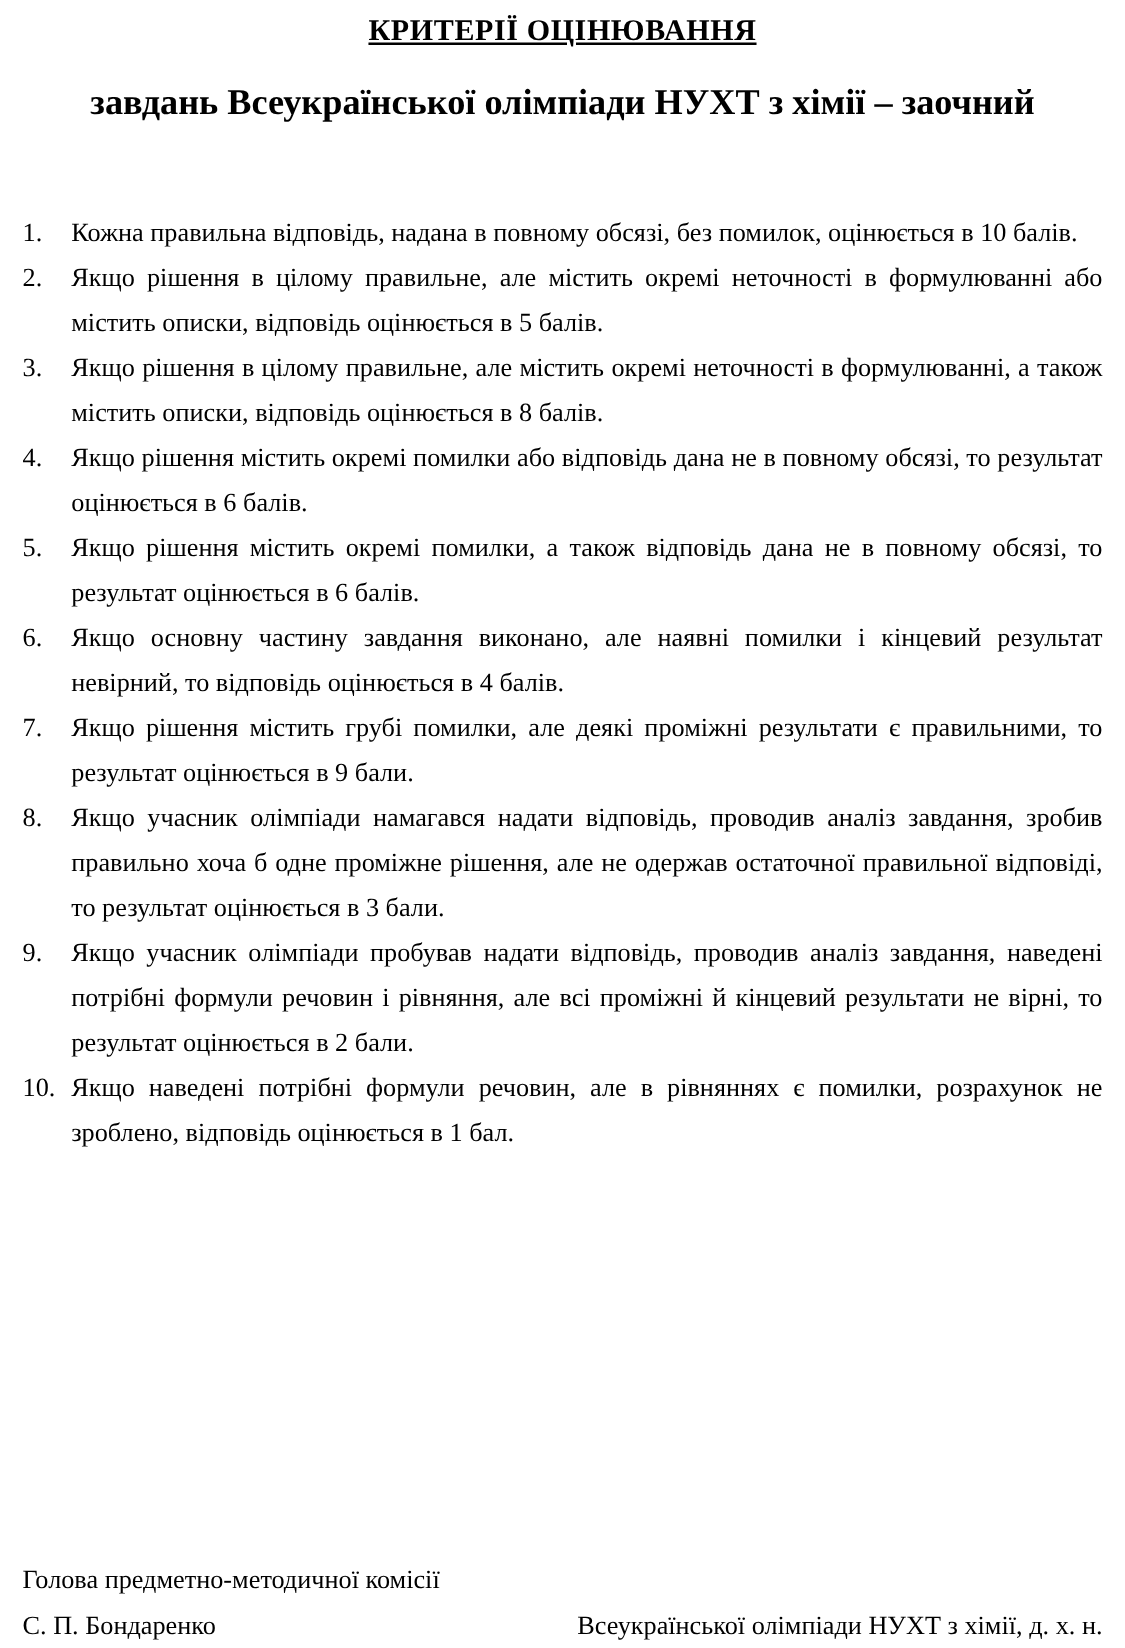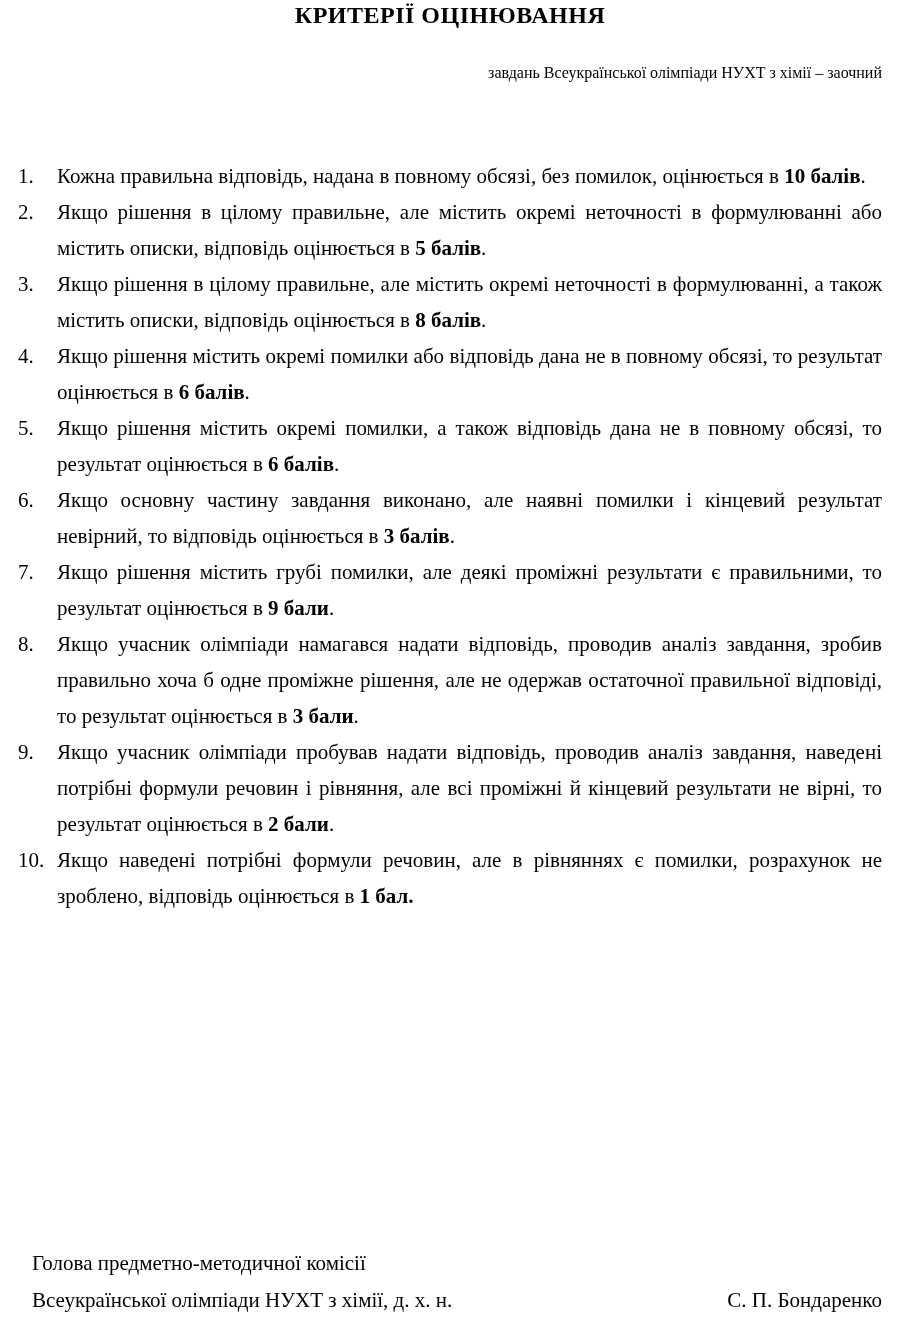--- a/index.html
+++ b/index.html
@@ -12,55 +12,56 @@
     position: relative;
     overflow: hidden;
   }
   .page {
     width: 900px;
     height: 1318px;
     padding: 0 18px;
     position: relative;
   }
   .doc-title {
-    padding-top: 0;
+    padding-top: 10px;
     text-align: center;
     font-size: 24px;
     font-weight: bold;
     letter-spacing: 0.5px;
     line-height: 30px;
+    text-decoration: underline;
   }
   .doc-subtitle {
     margin-top: 24px;
-    text-align: right;
-    font-size: 16px;
-    font-weight: normal;
+    text-align: center;
+    font-size: 29px;
+    font-weight: bold;
     line-height: 37px;
   }
   ol.criteria {
     list-style: none;
     margin-top: 67px;
     font-size: 21px;
     line-height: 36px;
   }
   ol.criteria li {
     position: relative;
     padding-left: 39px;
     text-align: justify;
   }
   ol.criteria li .num {
     position: absolute;
     left: 0;
     top: 0;
     text-align: left;
   }
-  .score { font-weight: bold; }
+  .score { font-weight: normal; }
   .footer {
     position: absolute;
-    left: 32px;
+    left: 18px;
     right: 18px;
     top: 1245px;
     font-size: 21px;
     line-height: 37px;
   }
   .footer-row {
     display: flex;
     justify-content: space-between;
     align-items: baseline;
   }
@@ -86,37 +87,37 @@
     <li>
       <span class="num">3.</span><span>Якщо рішення в цілому правильне, але містить окремі неточності в формулюванні, а також містить описки, відповідь оцінюється в </span><b class="score">8 балів</b><span>.</span>
     </li>
     <li>
       <span class="num">4.</span><span>Якщо рішення містить окремі помилки або відповідь дана не в повному обсязі, то результат оцінюється в </span><b class="score">6 балів</b><span>.</span>
     </li>
     <li>
       <span class="num">5.</span><span>Якщо рішення містить окремі помилки, а також відповідь дана не в повному обсязі, то результат оцінюється в </span><b class="score">6 балів</b><span>.</span>
     </li>
     <li>
-      <span class="num">6.</span><span>Якщо основну частину завдання виконано, але наявні помилки і кінцевий результат невірний, то відповідь оцінюється в </span><b class="score">3 балів</b><span>.</span>
+      <span class="num">6.</span><span>Якщо основну частину завдання виконано, але наявні помилки і кінцевий результат невірний, то відповідь оцінюється в </span><b class="score">4 балів</b><span>.</span>
     </li>
     <li>
       <span class="num">7.</span><span>Якщо рішення містить грубі помилки, але деякі проміжні результати є правильними, то результат оцінюється в </span><b class="score">9 бали</b><span>.</span>
     </li>
     <li>
       <span class="num">8.</span><span>Якщо учасник олімпіади намагався надати відповідь, проводив аналіз завдання, зробив правильно хоча б одне проміжне рішення, але не одержав остаточної правильної відповіді, то результат оцінюється в </span><b class="score">3 бали</b><span>.</span>
     </li>
     <li>
       <span class="num">9.</span><span>Якщо учасник олімпіади пробував надати відповідь, проводив аналіз завдання, наведені потрібні формули речовин і рівняння, але всі проміжні й кінцевий результати не вірні, то результат оцінюється в </span><b class="score">2 бали</b><span>.</span>
     </li>
     <li>
       <span class="num">10.</span><span>Якщо наведені потрібні формули речовин, але в рівняннях є помилки, розрахунок не зроблено, відповідь оцінюється в </span><b class="score">1 бал.</b><span></span>
     </li>
   </ol>
 
   <div class="footer">
     <div>Голова предметно-методичної комісії</div>
     <div class="footer-row">
+      <span>С. П. Бондаренко</span>
       <span>Всеукраїнської олімпіади НУХТ з хімії, д. х. н.</span>
-      <span>С. П. Бондаренко</span>
     </div>
   </div>
 
 </div>
 
 </body></html>

